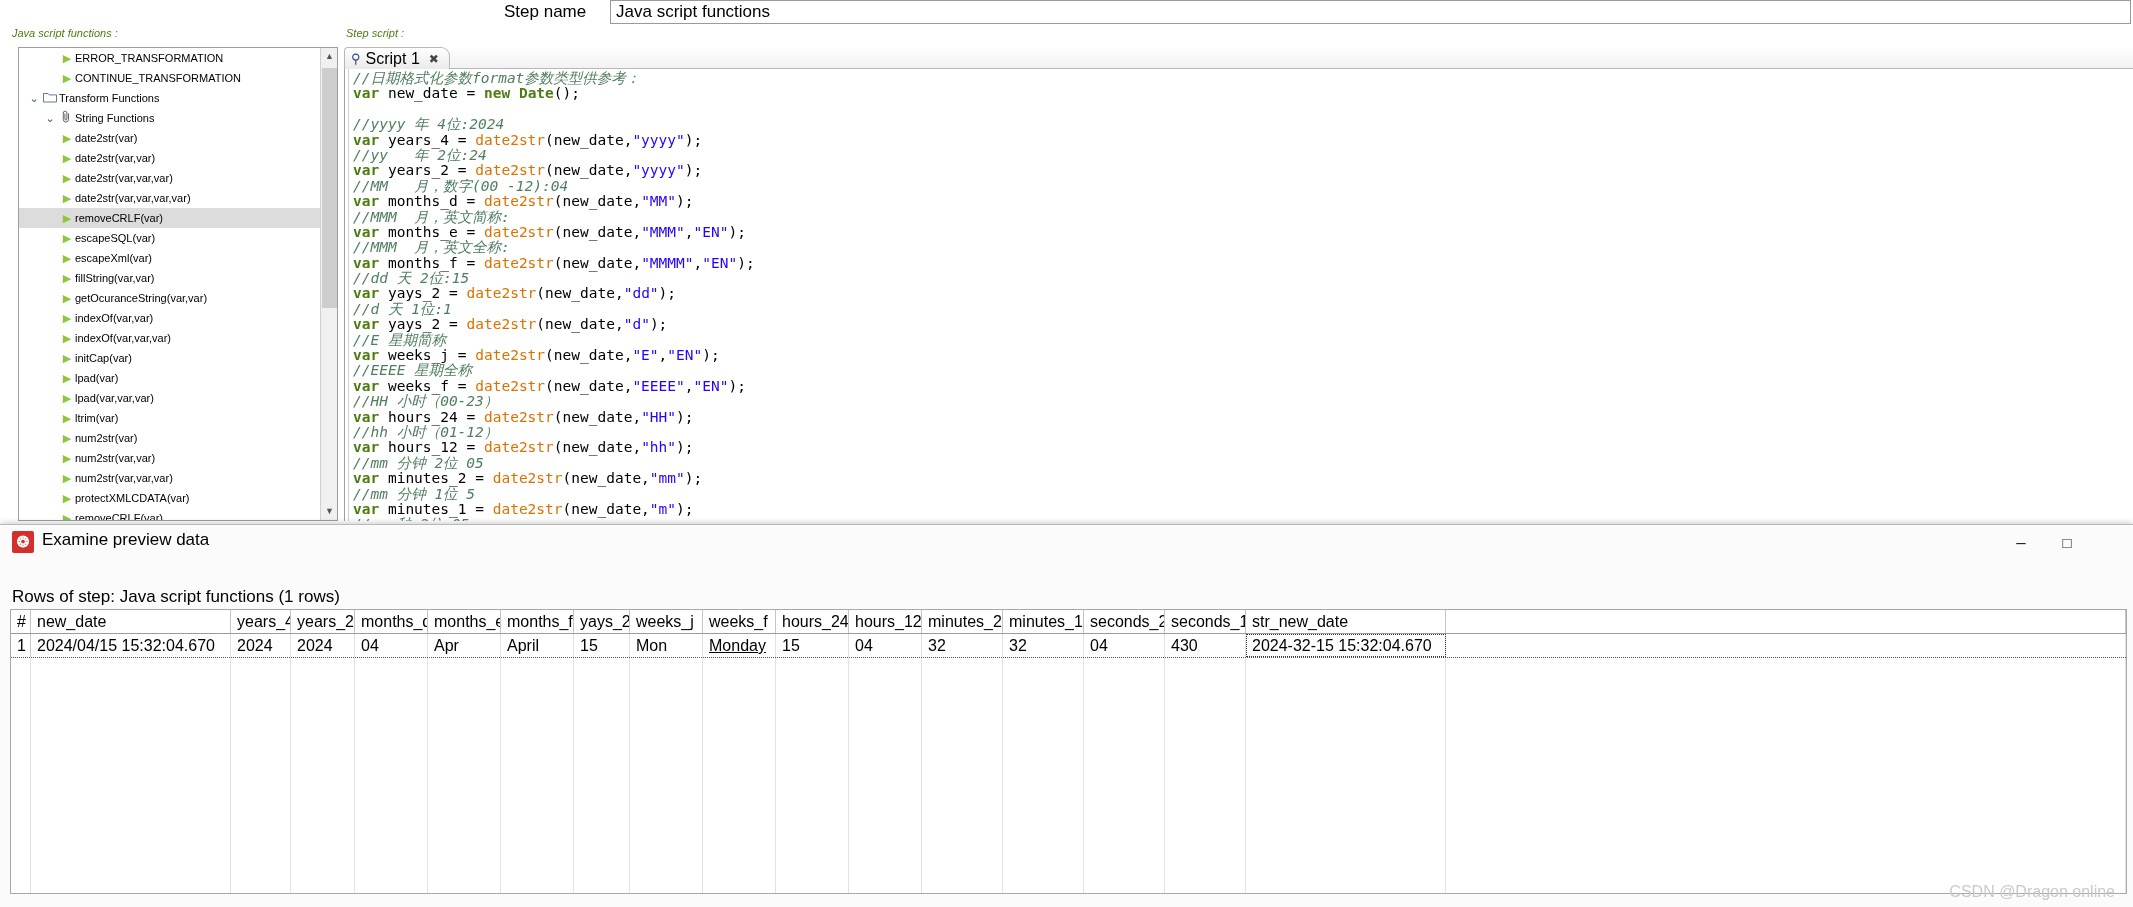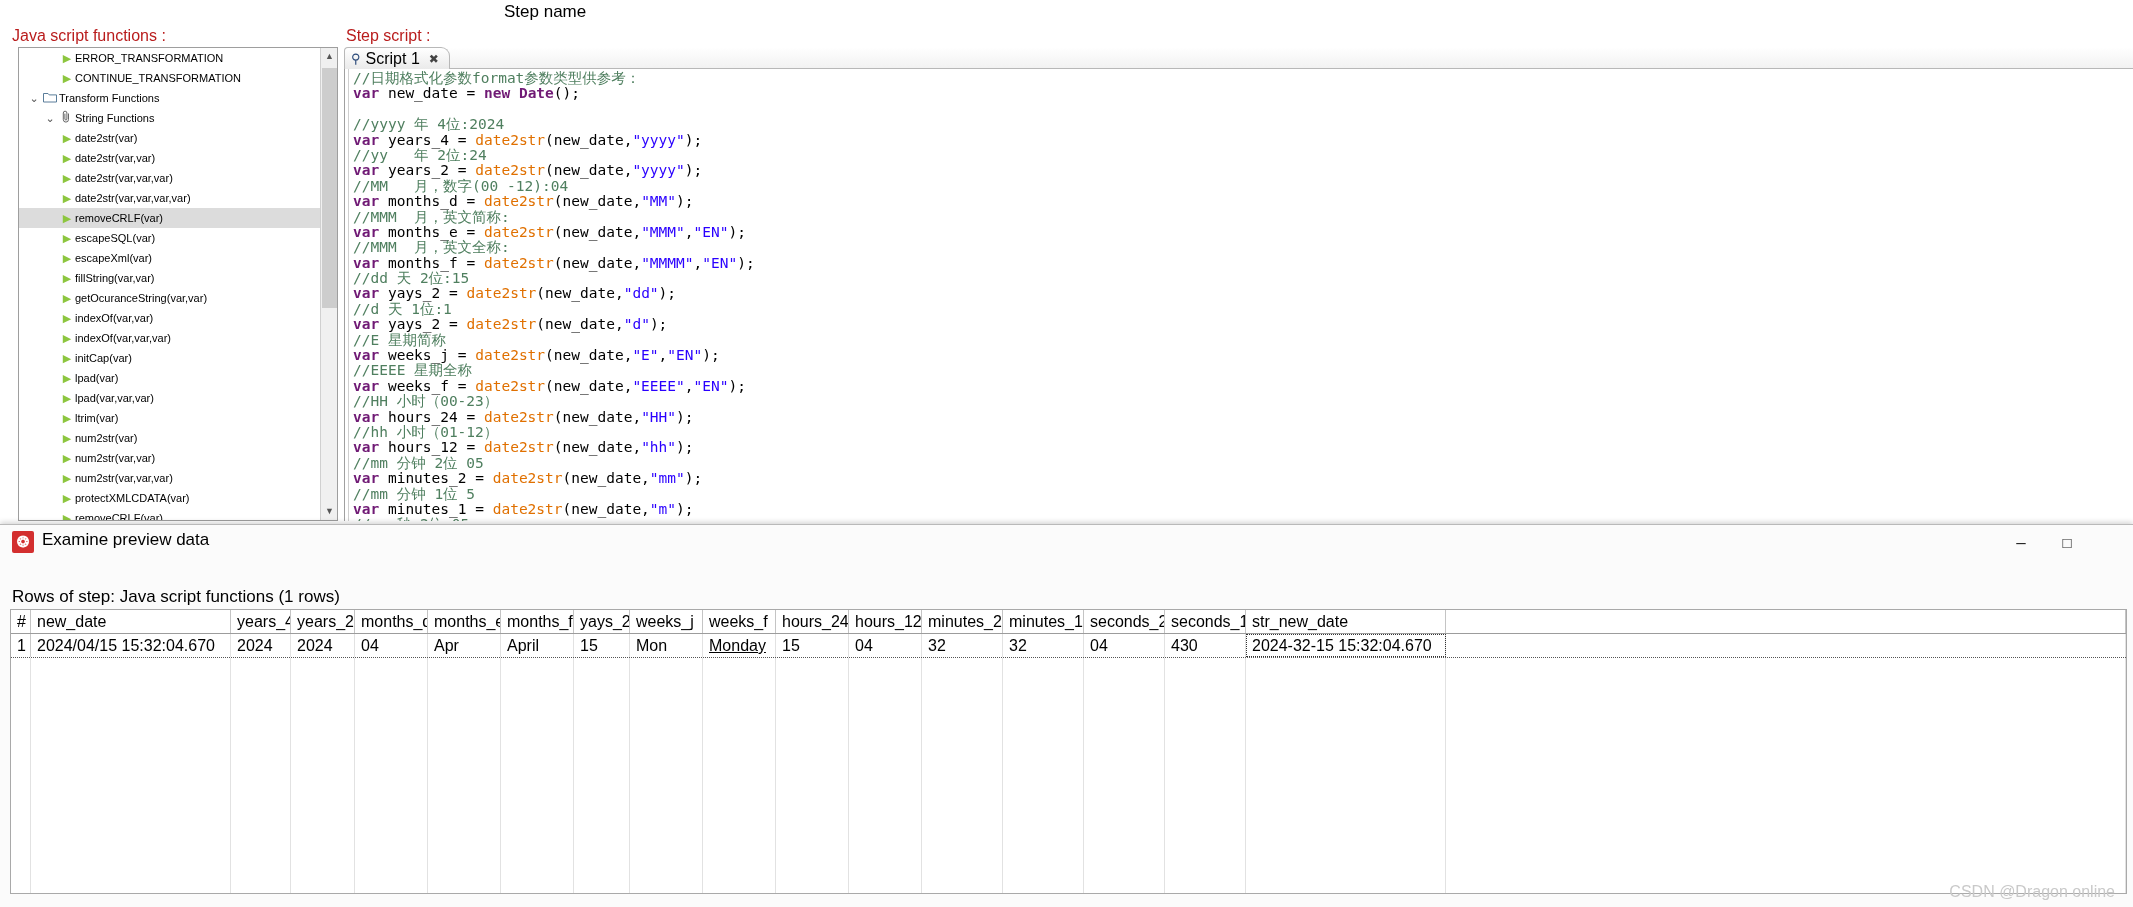--- a/index.html
+++ b/index.html
@@ -22,21 +22,21 @@
   }
   .stepbar .field {
     position: absolute; left: 610px; top: 0px; width: 1521px; height: 24px;
     border: 1px solid #9a9a9a; background: #fff;
     font-size: 17px; color: #000; padding: 1px 5px; line-height: 21px;
     outline: none;
   }
 
   
   .caption {
-    position: absolute; font-size: 16px; color: #b91c1c; white-space: nowrap;
+    position: absolute; font-size: 11px; color: #4d7c0f; white-space: nowrap; font-style: italic;
   }
   #cap-left  { left: 12px;  top: 27px; }
   #cap-right { left: 346px; top: 27px; }
 
   
   .treepanel {
     position: absolute; left: 18px; top: 47px; width: 320px; height: 474px;
     border: 1px solid #9e9e9e; background: #fff; overflow: hidden;
   }
   .treeinner { position: absolute; left: 0; top: 0; width: 302px; height: 472px; overflow: hidden; }
@@ -104,22 +104,22 @@
     position: absolute; left: 0; top: 0; width: 4px; height: 452px;
     background: #fff; border-right: 1px solid #cfcfcf;
   }
   .code {
     position: absolute; left: 8px; top: 2px; right: 0; bottom: 0;
     font-family: "DejaVu Sans Mono", "Liberation Mono", monospace;
     font-size: 14.5px; line-height: 15.4px;
     white-space: pre; color: #000;
   }
   .cl { height: 15.4px; }
-  .c-cmt { color: #4f7f5f; }
-  .c-kw  { color: #701a75; font-weight: bold; }
+  .c-cmt { color: #4f7f5f; font-style: italic; }
+  .c-kw  { color: #4d7c0f; font-weight: bold; }
   .c-fn  { color: #e07000; }
   .c-str { color: #2a00ff; }
   .c-pl  { color: #000; }
 
   
   .dialog {
     position: absolute; left: 0; top: 524px; width: 2133px; height: 383px;
     background: #fbfbfb; border-top: 1px solid #b9b9b9;
     box-shadow: 0 -2px 5px rgba(0,0,0,0.16);
   }
@@ -173,20 +173,21 @@
     font-size: 16px; color: #c9c9c9; white-space: nowrap;
   }
 </style>
 </head>
 <body>
 
 <div id="root">
 
   <div class="stepbar">
     <div class="label">Step name</div>
+    <input class="field" value="Java script functions" style="">
   </div>
 
   <div class="caption" id="cap-left">Java script functions :</div>
   <div class="caption" id="cap-right">Step script :</div>
 
   <div class="treepanel">
     <div class="treeinner" id="tree-inner">
         <div class="trow" style="padding-left: 40px;">
           <span class="arrow">▶</span>
           <span class="tlabel">ERROR_TRANSFORMATION</span>

